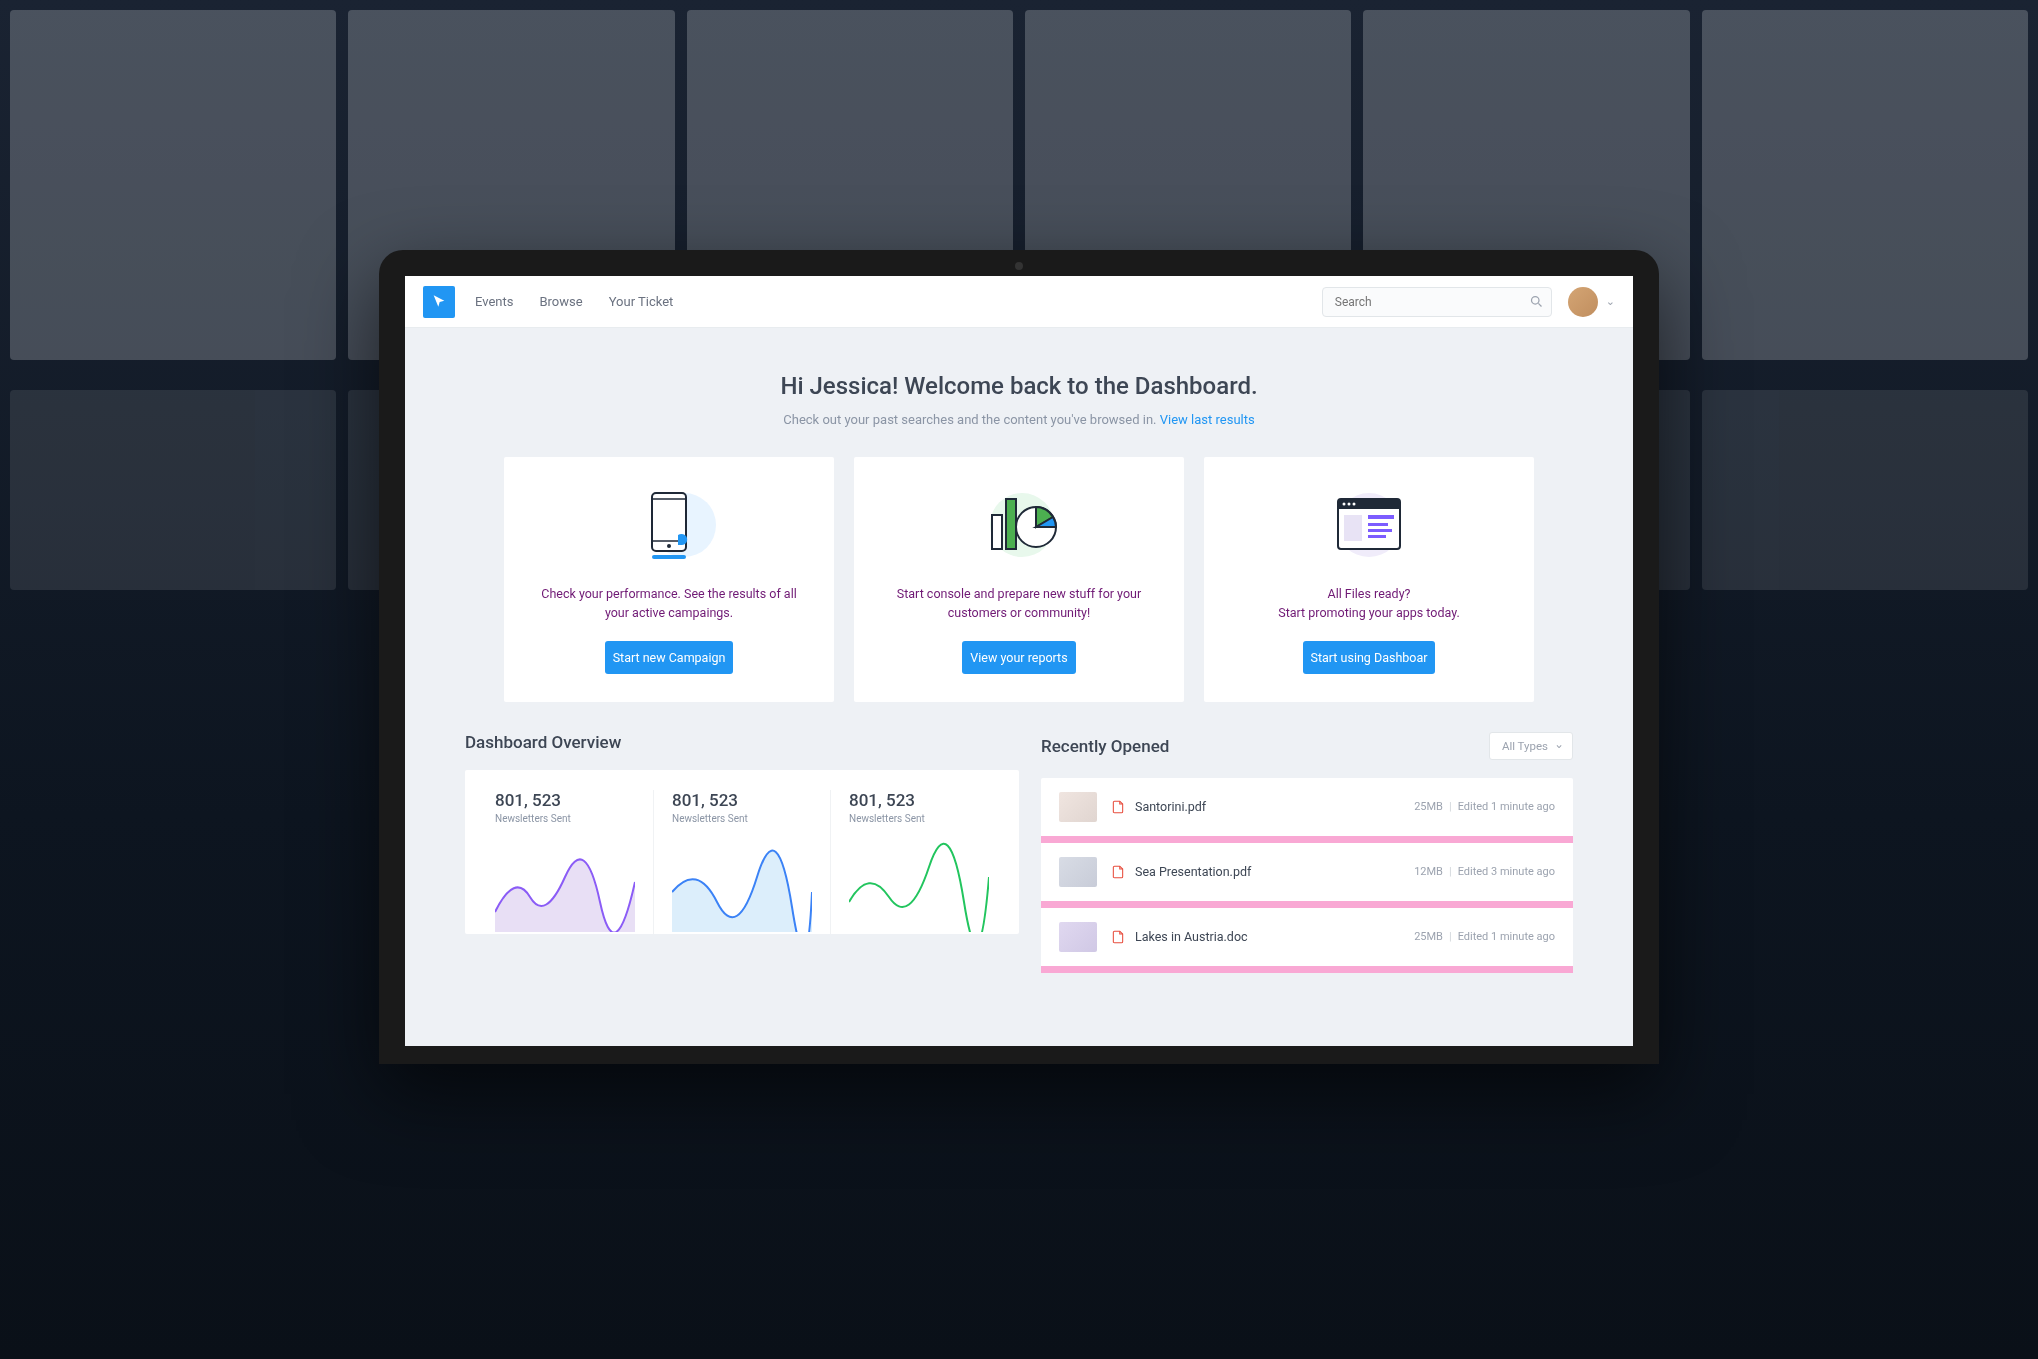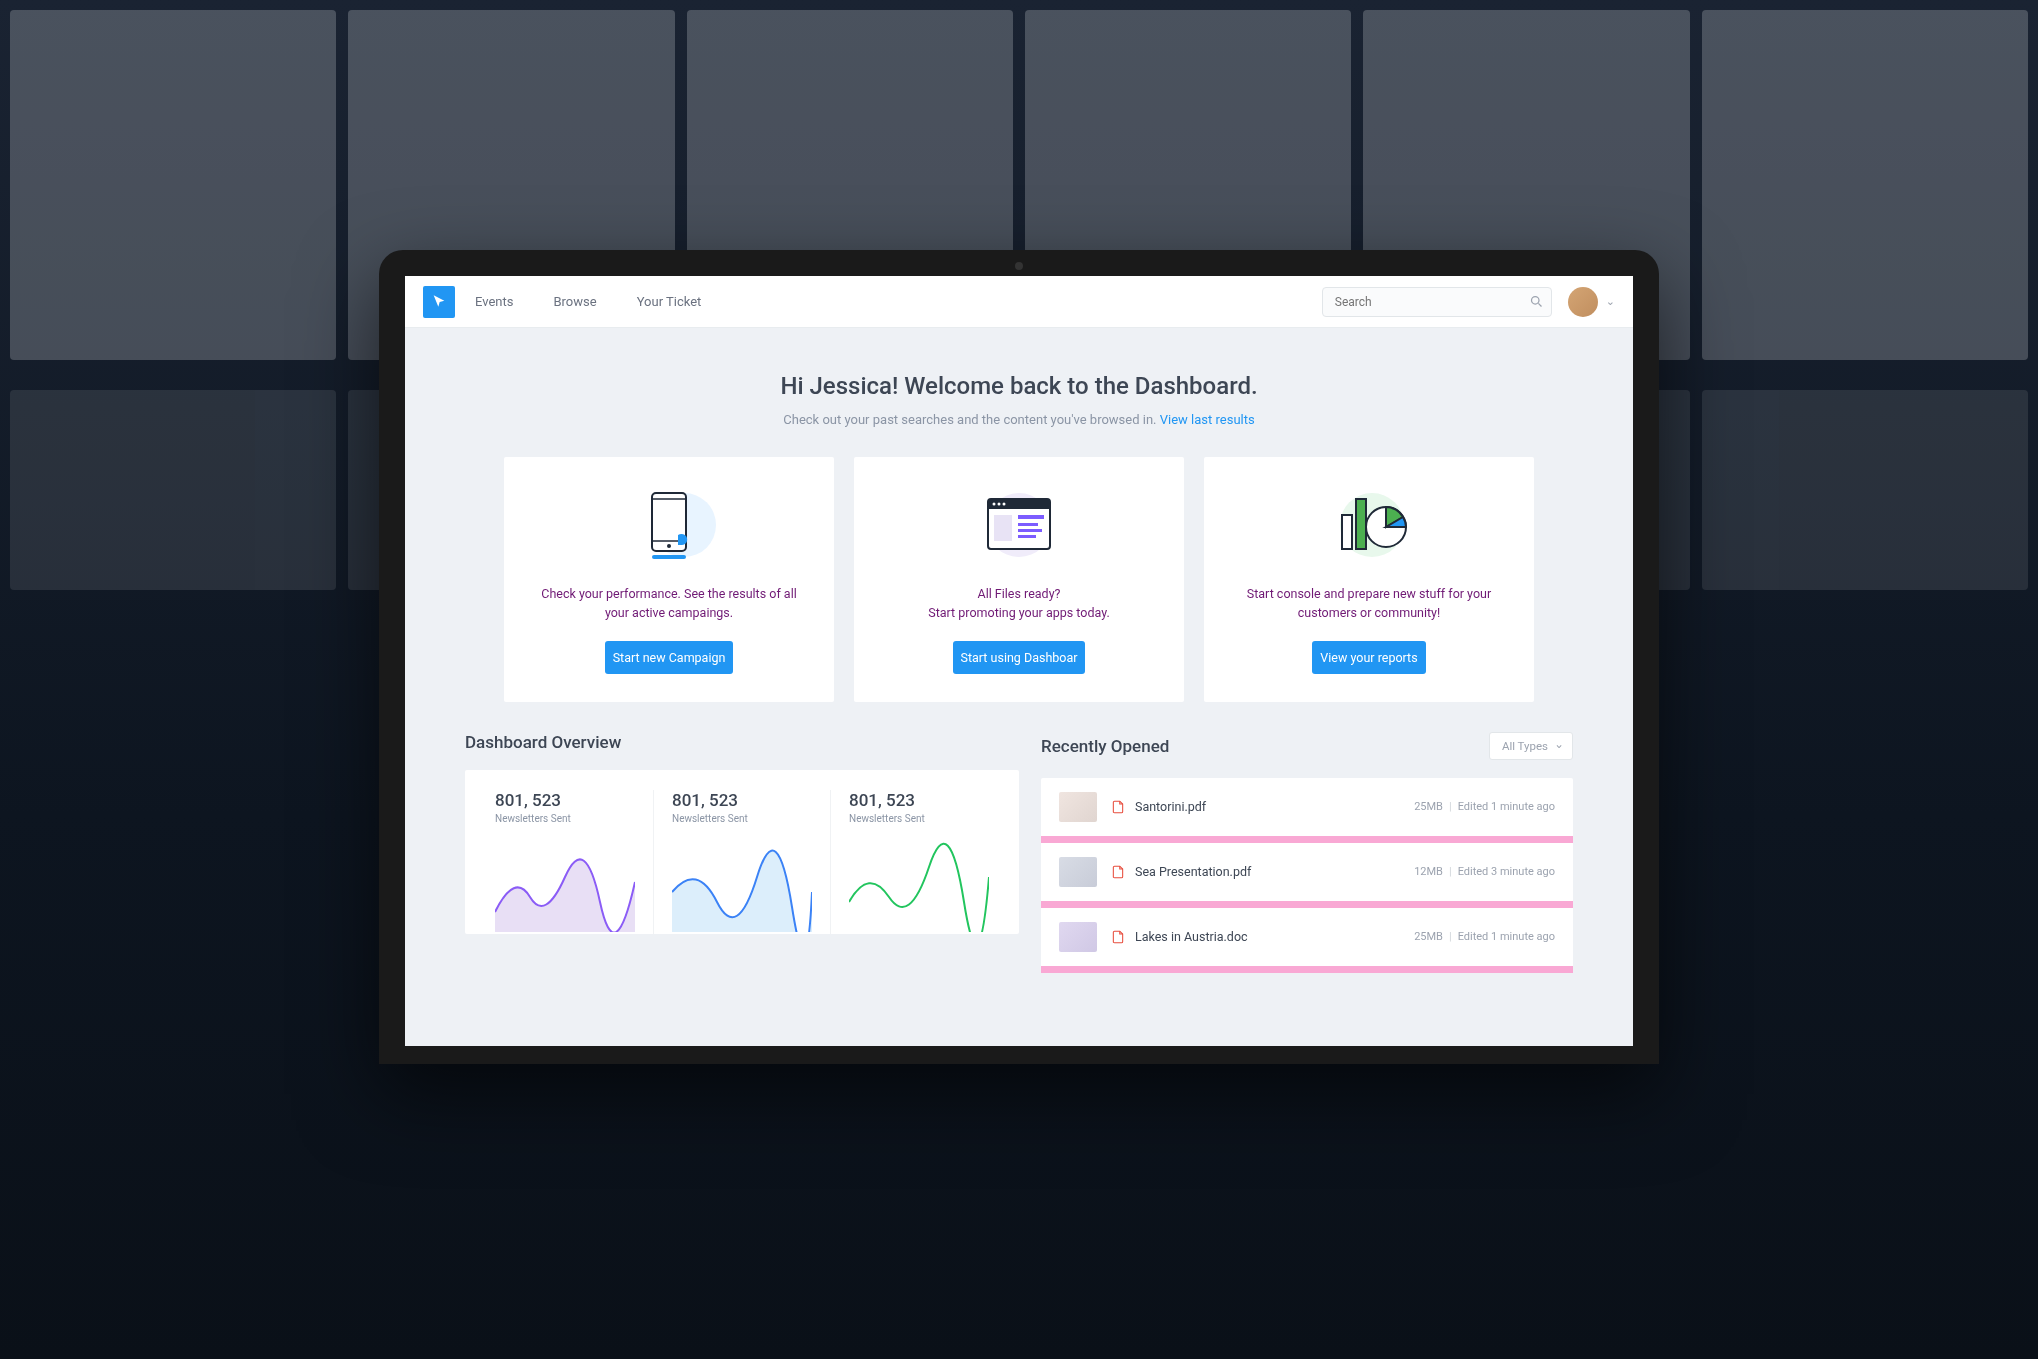--- a/index.html
+++ b/index.html
@@ -20,21 +20,21 @@
 .notch { position:absolute; top:0; left:50%; transform:translateX(-50%); width:180px; height:10px; background:#b0b5bb; border-radius:0 0 10px 10px; }
 .base-text { color:#6b7075; font-size:17px; letter-spacing:0.5px; position:relative; top:-8px; }
 .base-wrap { position:relative; }
 .base-edge-l, .base-edge-r { position:absolute; bottom:0; width:40px; height:42px; background:linear-gradient(180deg,#c8ccd0 0%,#888e94 100%); }
 .base-edge-l { left:-34px; border-radius:0 0 0 60px; }
 .base-edge-r { right:-34px; border-radius:0 0 60px 0; }
 
 
 .app-header { background:#fff; height:52px; display:flex; align-items:center; padding:0 18px; border-bottom:1px solid #e8ecef; }
 .logo { width:32px; height:32px; background:#2196f3; border-radius:2px; display:flex; align-items:center; justify-content:center; margin-right:20px; }
-.nav { display:flex; gap:40px; }
+.nav { display:flex; gap:26px; }
 .nav a { color:#6b7280; font-size:13px; text-decoration:none; }
 .spacer { flex:1; }
 .search-box { position:relative; width:230px; }
 .search-box input { width:100%; height:30px; border:1px solid #e2e6e9; border-radius:4px; padding:0 30px 0 12px; font-size:12px; color:#9ca3af; background:#fafbfc; }
 .search-box .sicon { position:absolute; right:8px; top:7px; color:#9ca3af; }
 .avatar { width:30px; height:30px; border-radius:50%; background:linear-gradient(135deg,#d4a574,#c08e5f); margin-left:16px; }
 .chevron { margin-left:8px; color:#9ca3af; font-size:11px; }
 
 
 .welcome { text-align:center; padding:44px 20px 30px; }
@@ -144,50 +144,50 @@
                 <path d="M64 50c3-2 8-1 9 3s-2 7-5 7h-4z" fill="#2196f3"></path>
                 <rect x="38" y="70" width="34" height="4" rx="2" fill="#2196f3"></rect>
               </svg>
           </div>
           <p>Check your performance. See the results of all your active campaings.</p>
           <button class="btn">Start new Campaign</button>
         </div>
         <div class="card">
           <div class="illus">
             <svg width="110" height="80" viewBox="0 0 110 80">
+                <circle cx="58" cy="40" r="32" fill="#e8f8ec"></circle>
+                <rect x="28" y="30" width="10" height="34" fill="#fff" stroke="#1f2937" stroke-width="2"></rect>
+                <rect x="42" y="14" width="10" height="50" fill="#4caf50" stroke="#1f2937" stroke-width="2"></rect>
+                <circle cx="72" cy="42" r="20" fill="#fff" stroke="#1f2937" stroke-width="2"></circle>
+                <path d="M72 42l0-20a20 20 0 0 1 17 10z" fill="#4caf50" stroke="#1f2937" stroke-width="2"></path>
+                <path d="M72 42l17-10a20 20 0 0 1 3 10z" fill="#2196f3" stroke="#1f2937" stroke-width="2"></path>
+              </svg>
+          </div>
+          <p>Start console and prepare new stuff for your customers or community!</p>
+          <button class="btn">View your reports</button>
+        </div>
+        <div class="card">
+          <div class="illus">
+            <svg width="110" height="80" viewBox="0 0 110 80">
                 <circle cx="55" cy="40" r="32" fill="#f0ecfa"></circle>
                 <rect x="24" y="14" width="62" height="50" rx="3" fill="#fff" stroke="#1f2937" stroke-width="2"></rect>
                 <rect x="24" y="14" width="62" height="10" fill="#1f2937"></rect>
                 <circle cx="30" cy="19" r="1.5" fill="#fff"></circle>
                 <circle cx="35" cy="19" r="1.5" fill="#fff"></circle>
                 <circle cx="40" cy="19" r="1.5" fill="#fff"></circle>
                 <rect x="54" y="30" width="26" height="4" fill="#7c5cff"></rect>
                 <rect x="54" y="38" width="20" height="3" fill="#7c5cff"></rect>
                 <rect x="54" y="44" width="24" height="3" fill="#7c5cff"></rect>
                 <rect x="54" y="50" width="18" height="3" fill="#7c5cff"></rect>
                 <rect x="30" y="30" width="18" height="26" fill="#e8e3f5"></rect>
               </svg>
           </div>
           <p><span>All Files ready?</span><br><span>Start promoting your apps today.</span></p>
           <button class="btn">Start using Dashboar</button>
         </div>
-        <div class="card">
-          <div class="illus">
-            <svg width="110" height="80" viewBox="0 0 110 80">
-                <circle cx="58" cy="40" r="32" fill="#e8f8ec"></circle>
-                <rect x="28" y="30" width="10" height="34" fill="#fff" stroke="#1f2937" stroke-width="2"></rect>
-                <rect x="42" y="14" width="10" height="50" fill="#4caf50" stroke="#1f2937" stroke-width="2"></rect>
-                <circle cx="72" cy="42" r="20" fill="#fff" stroke="#1f2937" stroke-width="2"></circle>
-                <path d="M72 42l0-20a20 20 0 0 1 17 10z" fill="#4caf50" stroke="#1f2937" stroke-width="2"></path>
-                <path d="M72 42l17-10a20 20 0 0 1 3 10z" fill="#2196f3" stroke="#1f2937" stroke-width="2"></path>
-              </svg>
-          </div>
-          <p>Start console and prepare new stuff for your customers or community!</p>
-          <button class="btn">View your reports</button>
-        </div>
       </div>
 
       <div class="lower">
         <div class="overview">
           <div class="panel-title">Dashboard Overview</div>
           <div class="overview-card">
             <div class="stat">
               <div class="stat-num">801, 523</div>
               <div class="stat-label">Newsletters Sent</div>
               <svg class="spark" viewBox="0 0 140 90">

